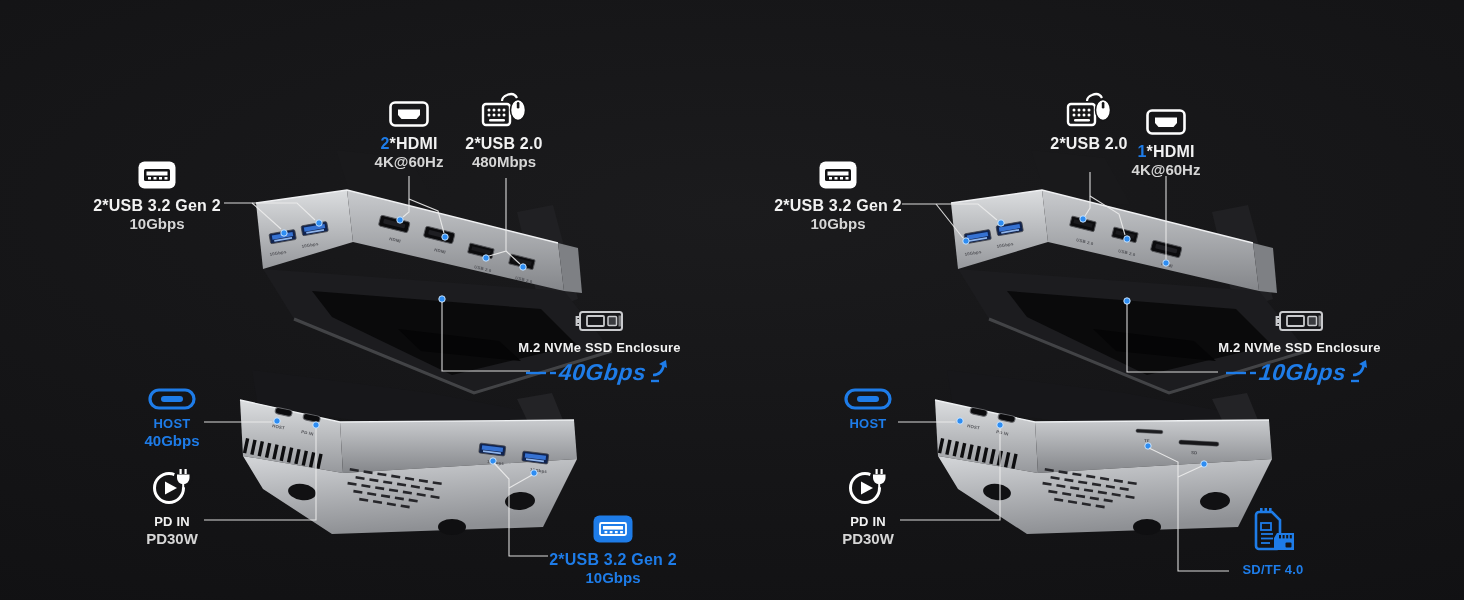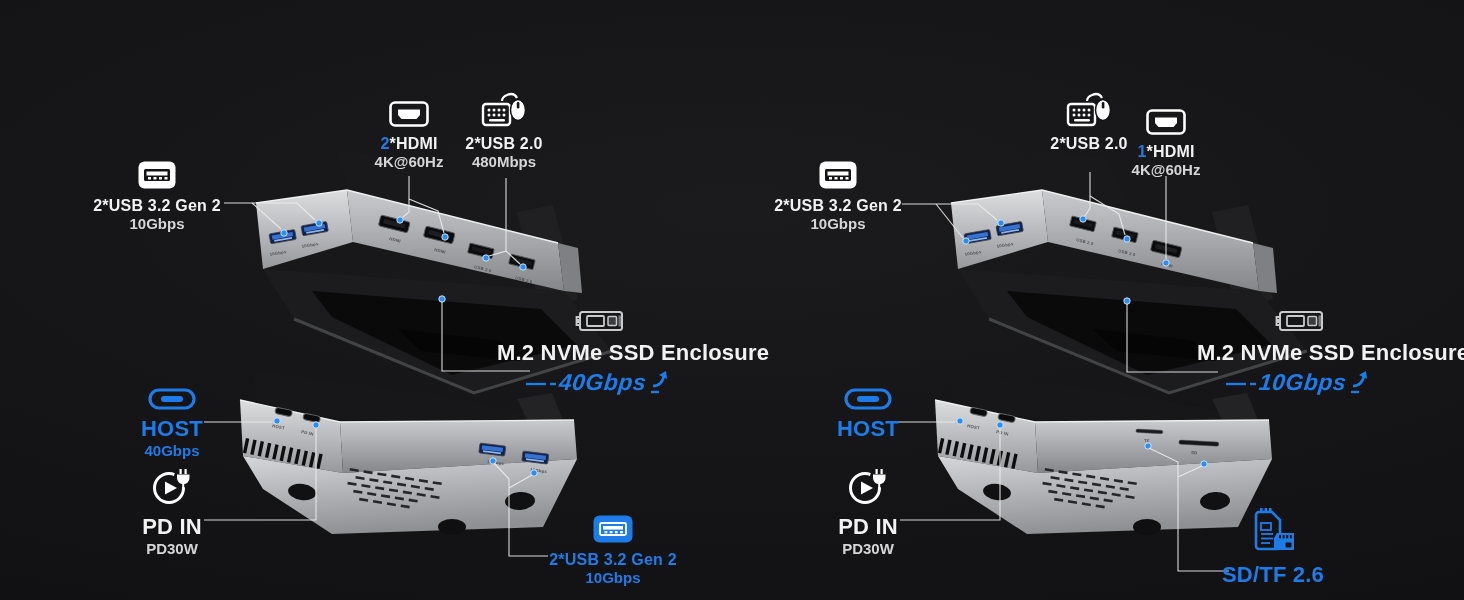--- a/index.html
+++ b/index.html
@@ -6,21 +6,21 @@
   #stage{position:relative;width:1464px;height:600px;overflow:hidden;
     background:radial-gradient(120% 95% at 50% 35%, #1b1b1d 0%, #141416 55%, #0f0f11 100%);
     font-family:"Liberation Sans", sans-serif;}
   #scene{position:absolute;left:0;top:0;z-index:1;}
   .title{position:absolute;z-index:3;text-align:center;color:#ffffff;
     font-weight:800;font-size:42px;letter-spacing:1px;}
   .feat{position:absolute;z-index:3;text-align:center;}
   .icbox{display:flex;align-items:flex-end;justify-content:center;}
   .h36{height:36px}.h30{height:30px}.h28{height:28px}.h26{height:26px}.h40{height:40px}.h50{height:50px}
   .l1{margin-top:6px;font-weight:700;font-size:16px;line-height:1.2;color:#f2f2f2;letter-spacing:.2px;white-space:nowrap;}
-  .l1.big{font-size:22px;}
+  .l1.big{font-size:13px;}
   .l2{font-weight:700;font-size:15px;line-height:1.25;color:#d6d6d6;white-space:nowrap;}
   .accent{color:#1e7ce8;}
   .speedrow{display:flex;align-items:center;justify-content:center;gap:3px;margin-top:3px;}
   .speed{font-style:italic;font-weight:800;font-size:23px;color:#1e7ce8;letter-spacing:.5px;transform:skewX(-6deg);}
   .cline{fill:none;stroke:#ececec;stroke-width:1.1;opacity:.92;}
   .cdot{fill:#2e8df2;stroke:#d8ecff;stroke-width:.9;}
   .eng{font-family:"Liberation Sans",sans-serif;font-weight:700;font-size:4.3px;fill:#505156;letter-spacing:.2px;}
   .vent rect{width:9px;height:2.6px;}
   .slats rect{width:3.4px;height:15px;}
 </style>
@@ -474,16 +474,16 @@
       <path d="M29,27 h17 v17 h-20 v-12 z" fill="#1e7ce8"></path>
       <g fill="#141416">
             <rect x="31" y="29" width="2" height="3.4"></rect>
             <rect x="34.6" y="29" width="2" height="3.4"></rect>
             <rect x="38.2" y="29" width="2" height="3.4"></rect>
             <rect x="41.8" y="29" width="2" height="3.4"></rect>
             <rect x="37.5" y="36.5" width="6" height="5" rx="1"></rect>
           </g>
     </svg>
   </div>
-  <div class="l1 big accent">SD/TF 2.6</div>
+  <div class="l1 big accent">SD/TF 4.0</div>
 </div>
 
 </div>
 
 </body></html>

